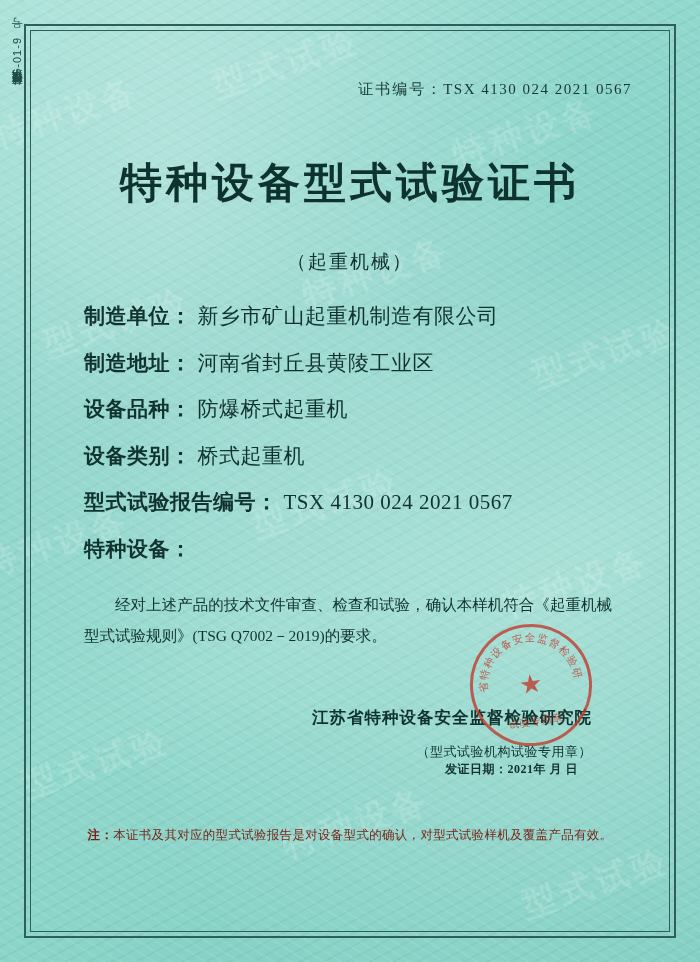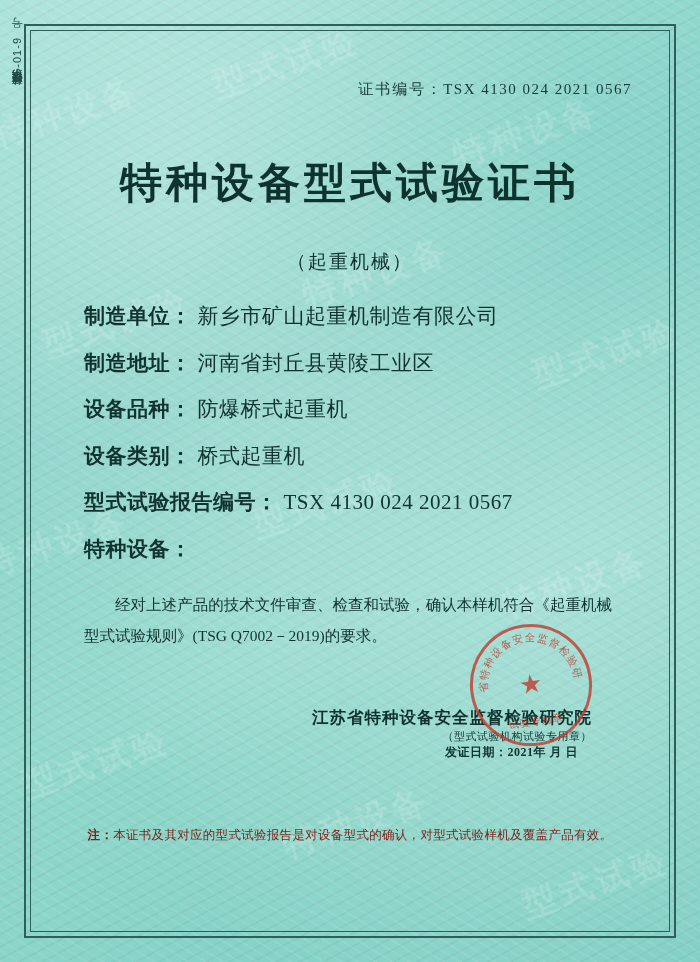--- a/index.html
+++ b/index.html
@@ -155,22 +155,22 @@
     text-align: right;
     padding-right: 48px;
     color: #10332f;
   }
   .org-name {
     font-size: 16.5px;
     font-weight: bold;
     letter-spacing: 1px;
   }
   .org-seal-note {
-    font-size: 11px;
-    margin-top: 0;
+    font-size: 13px;
+    margin-top: 14px;
     letter-spacing: 0.5px;
   }
   .issue-date {
     font-size: 12px;
     letter-spacing: 0.5px;
     padding-right: 14px;
     font-weight: bold;
   }
 
   .seal {

